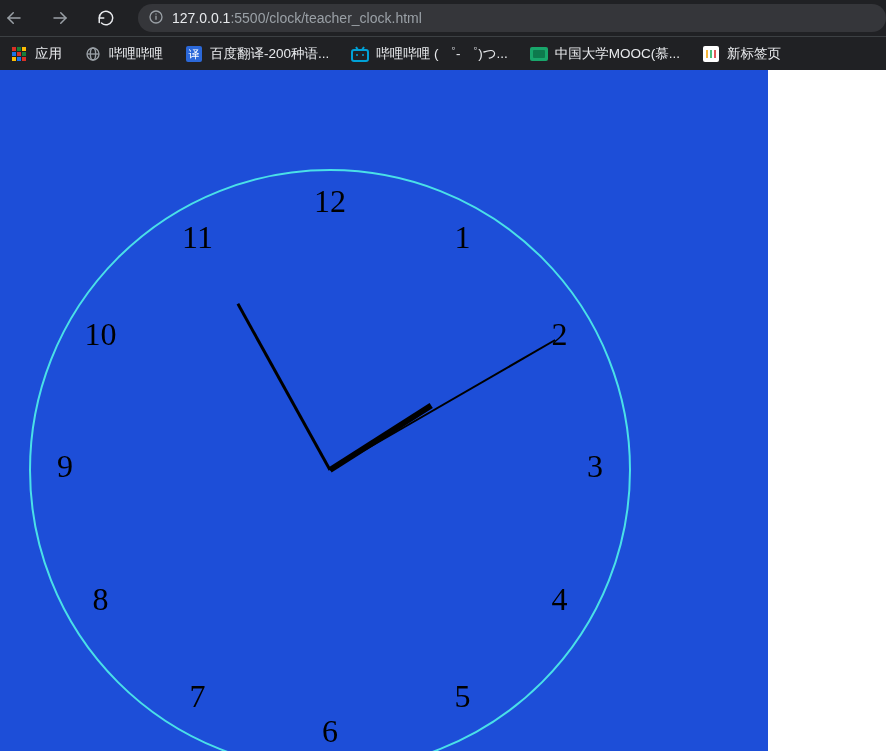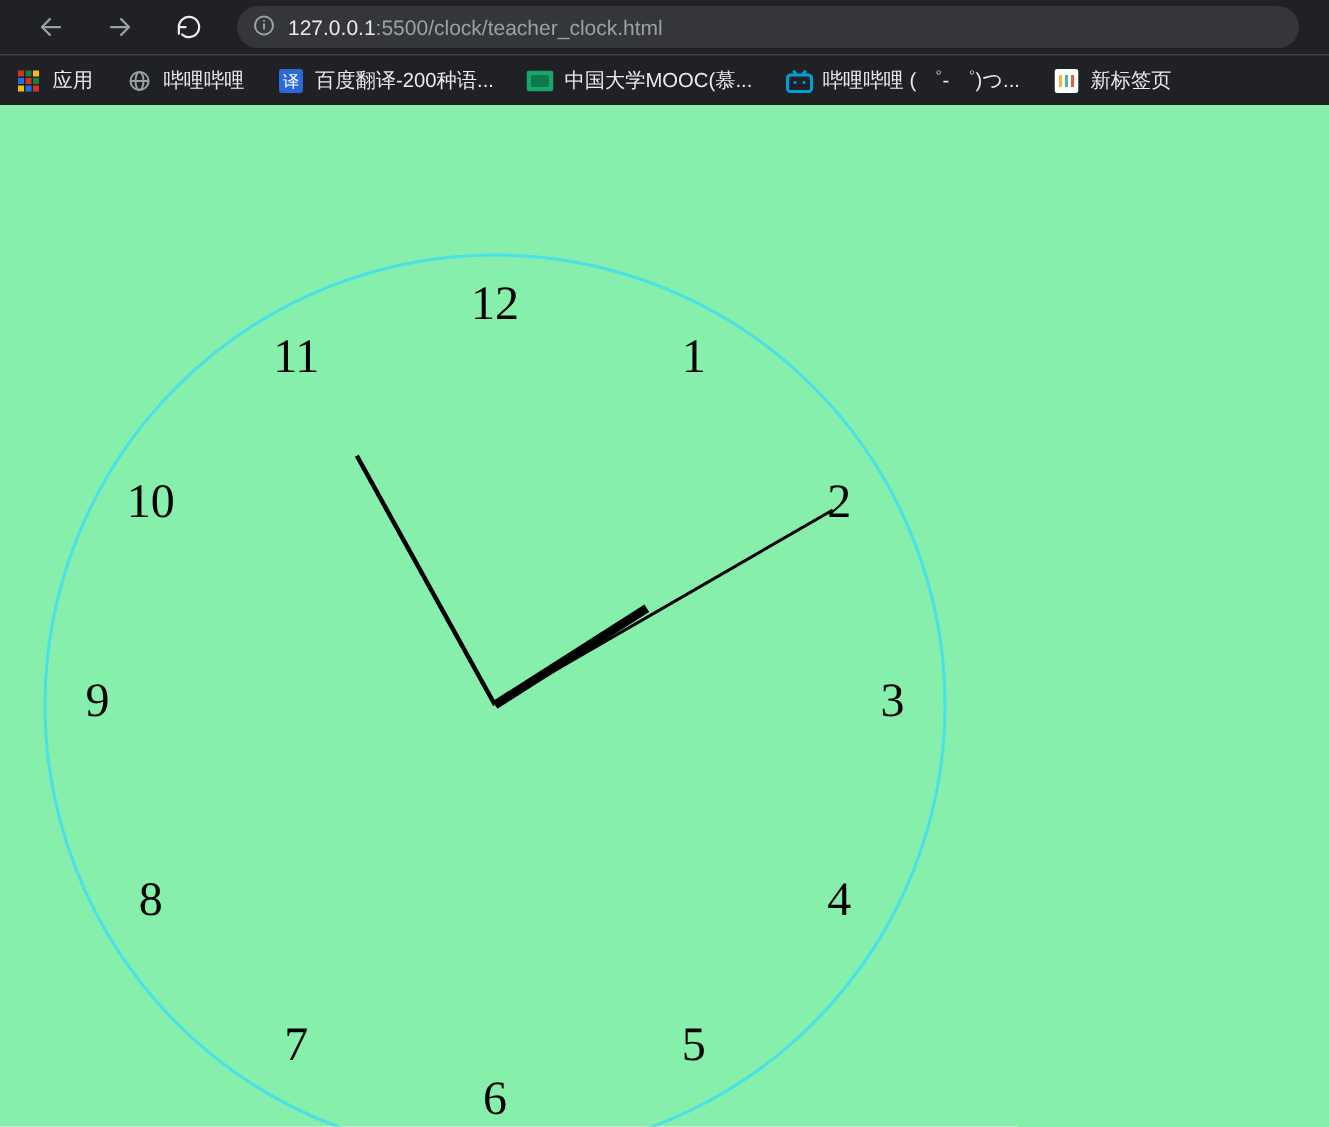--- a/index.html
+++ b/index.html
@@ -14,21 +14,21 @@
 
   
   .browser-chrome {
     background: #202124;
     color: #c7c7c7;
   }
   .url-row {
     display: flex;
     align-items: center;
     height: 36px;
-    padding: 0 20px;
+    padding: 0 0;
     gap: 18px;
   }
   .nav-btn {
     width: 28px;
     height: 28px;
     display: flex;
     align-items: center;
     justify-content: center;
     border-radius: 50%;
     color: #9aa0a6;
@@ -74,23 +74,23 @@
   .bm-icon {
     width: 18px; height: 18px;
     display: flex; align-items: center; justify-content: center;
     flex: 0 0 auto;
   }
   .bm-label { white-space: nowrap; }
 
   
   .page {
     position: relative;
-    width: 886px;
+    width: 768px;
     height: 681px;
-    background: #86efac;
+    background: #1d4ed8;
   }
   .clock {
     position: absolute;
     left: 20px;
     top: 90px;
     width: 620px;
     height: 620px;
   }
   .clock svg { width: 100%; height: 100%; overflow: visible; }
   .clock-num {
@@ -174,39 +174,39 @@
         <svg width="16" height="16" viewBox="0 0 16 16">
             <rect width="16" height="16" rx="2" fill="#2b68d9"></rect>
             <text x="8" y="12" text-anchor="middle" font-size="11" fill="#fff" font-family="sans-serif">译</text>
           </svg>
       </span>
       <span class="bm-label">百度翻译-200种语...</span>
     </div>
 
     <div class="bm">
       <span class="bm-icon">
-        <svg width="18" height="14" viewBox="0 0 18 14">
-            <rect width="18" height="14" rx="2" fill="#18a66b"></rect>
-            <rect x="3" y="3" width="12" height="8" rx="1" fill="#0d7a4d"></rect>
-          </svg>
-      </span>
-      <span class="bm-label">中国大学MOOC(慕...</span>
-    </div>
-
-    <div class="bm">
-      <span class="bm-icon">
         <svg width="18" height="16" viewBox="0 0 18 16">
             <rect x="1" y="4" width="16" height="11" rx="2" fill="none" stroke="#00a1d6" stroke-width="2"></rect>
             <line x1="5" y1="1" x2="7" y2="4" stroke="#00a1d6" stroke-width="2"></line>
             <line x1="13" y1="1" x2="11" y2="4" stroke="#00a1d6" stroke-width="2"></line>
             <circle cx="6" cy="9" r="1" fill="#00a1d6"></circle>
             <circle cx="12" cy="9" r="1" fill="#00a1d6"></circle>
           </svg>
       </span>
       <span class="bm-label">哔哩哔哩 (  ゜- ゜)つ...</span>
+    </div>
+
+    <div class="bm">
+      <span class="bm-icon">
+        <svg width="18" height="14" viewBox="0 0 18 14">
+            <rect width="18" height="14" rx="2" fill="#18a66b"></rect>
+            <rect x="3" y="3" width="12" height="8" rx="1" fill="#0d7a4d"></rect>
+          </svg>
+      </span>
+      <span class="bm-label">中国大学MOOC(慕...</span>
     </div>
 
     <div class="bm">
       <span class="bm-icon">
         <svg width="16" height="16" viewBox="0 0 16 16">
             <rect width="16" height="16" rx="2" fill="#ffffff"></rect>
             <rect x="3" y="4" width="2" height="8" fill="#f6b73c"></rect>
             <rect x="7" y="4" width="2" height="8" fill="#4dbf7b"></rect>
             <rect x="11" y="4" width="2" height="8" fill="#e05a5a"></rect>
           </svg>

